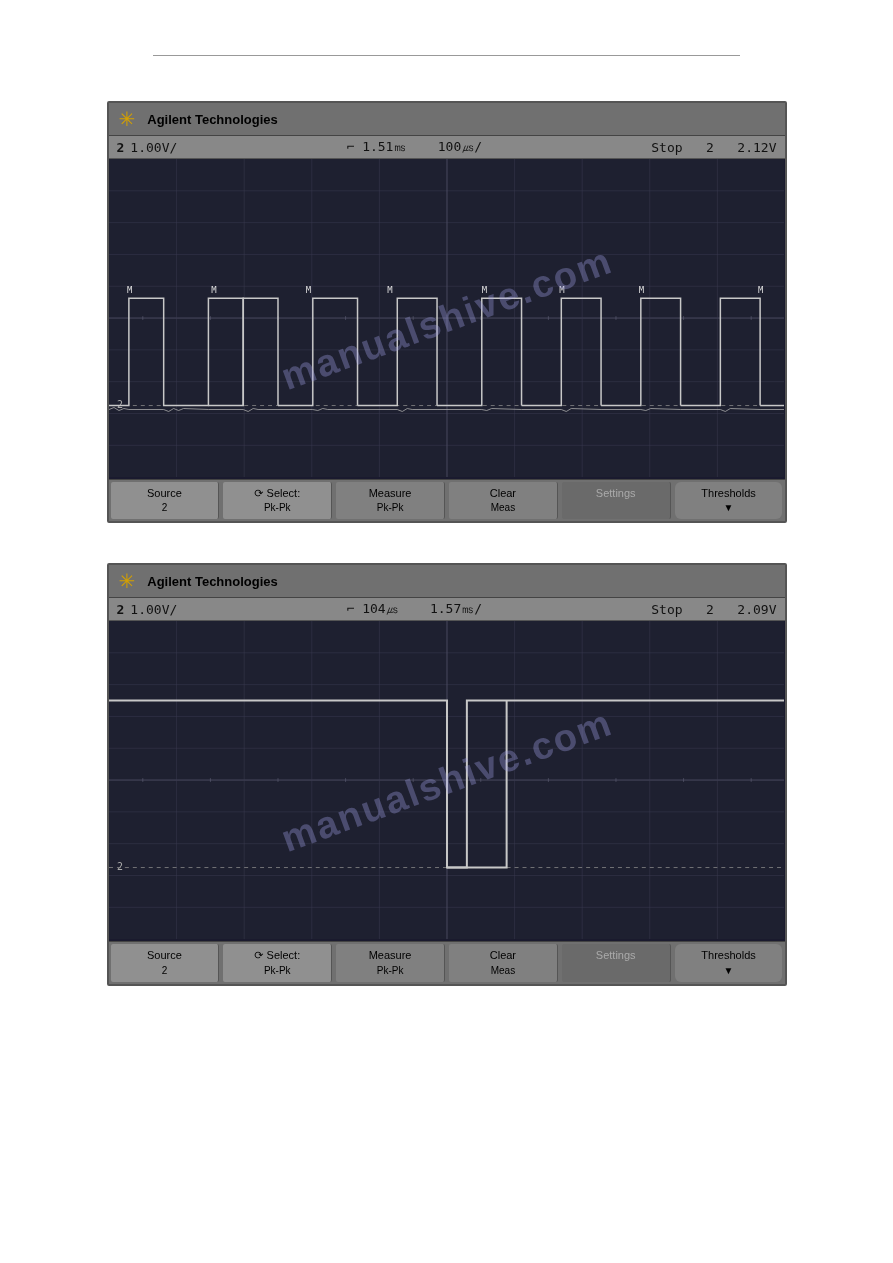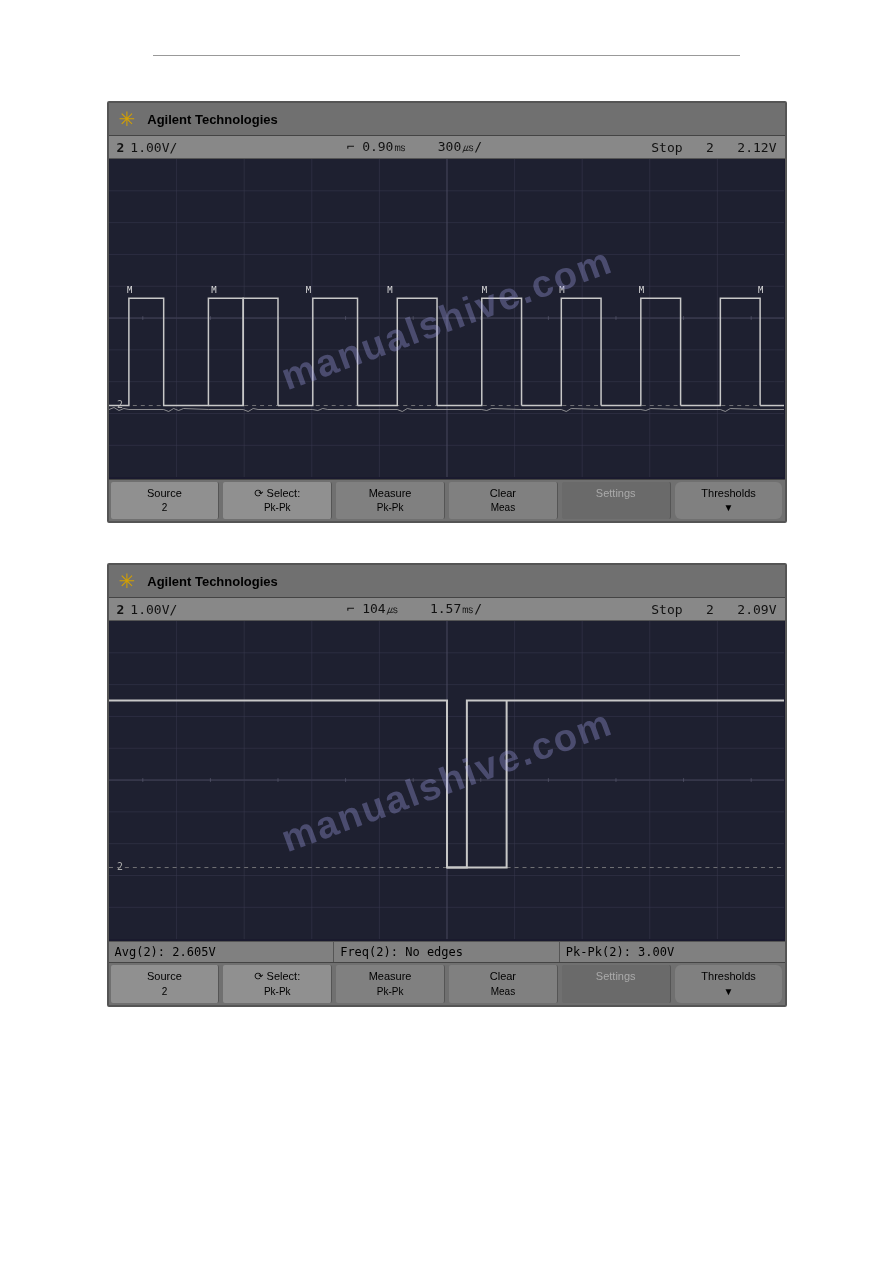--- a/index.html
+++ b/index.html
@@ -177,23 +177,23 @@
       <span class="agilent-logo">✳</span>
       <span class="agilent-title">Agilent Technologies</span>
     </div>
     <div class="osc-info-bar">
       <div class="osc-info-left">
         <span class="info-channel">2</span>
         <span>1.00V/</span>
       </div>
       <div>
         <span>⌐</span>
-        <span>0.90㎳</span>
+        <span>1.51㎳</span>
         &nbsp;&nbsp;
-        <span>300㎲/</span>
+        <span>100㎲/</span>
       </div>
       <div>
         <span>Stop</span>
         &nbsp;
         <span>2</span>
         &nbsp;
         <span>2.12V</span>
       </div>
     </div>
 
@@ -366,34 +366,20 @@
         <line x1="374" y1="158" x2="374" y2="162" stroke="#6a6a80" stroke-width="0.5"></line>
         <line x1="442" y1="158" x2="442" y2="162" stroke="#6a6a80" stroke-width="0.5"></line>
         <line x1="510" y1="158" x2="510" y2="162" stroke="#6a6a80" stroke-width="0.5"></line>
         <line x1="578" y1="158" x2="578" y2="162" stroke="#6a6a80" stroke-width="0.5"></line>
         <line x1="646" y1="158" x2="646" y2="162" stroke="#6a6a80" stroke-width="0.5"></line>
       </svg>
 
       <div class="watermark">manualshive.com</div>
     </div>
 
-    <div class="osc-measurements">
-      <div class="measurement-cell">
-        <span>Avg(2):</span>
-        <span>2.605V</span>
-      </div>
-      <div class="measurement-cell">
-        <span>Freq(2):</span>
-        <span>No edges</span>
-      </div>
-      <div class="measurement-cell">
-        <span>Pk-Pk(2):</span>
-        <span>3.00V</span>
-      </div>
-    </div>
 
     <div class="osc-buttons">
       <div class="osc-btn active">
         <span>Source</span>
         <span class="btn-sub">2</span>
       </div>
       <div class="osc-btn active">
         <span>⟳ Select:</span>
         <span class="btn-sub">Pk-Pk</span>
       </div>

